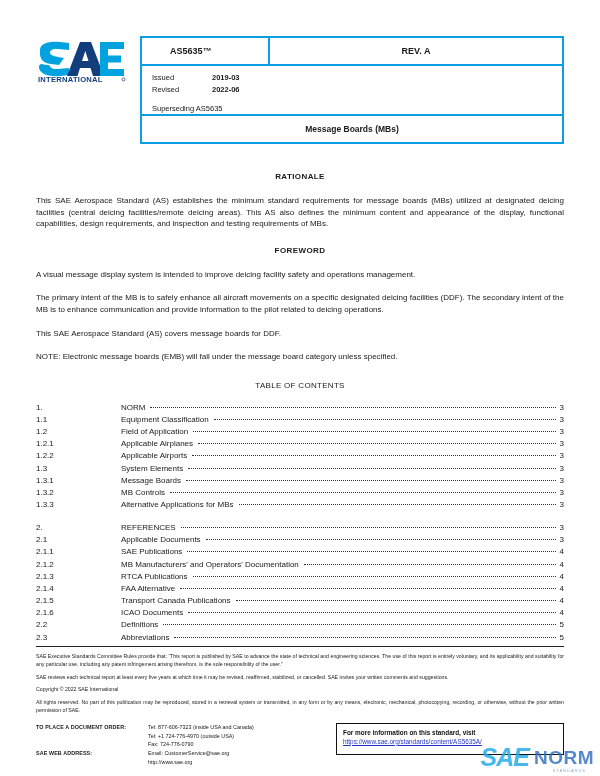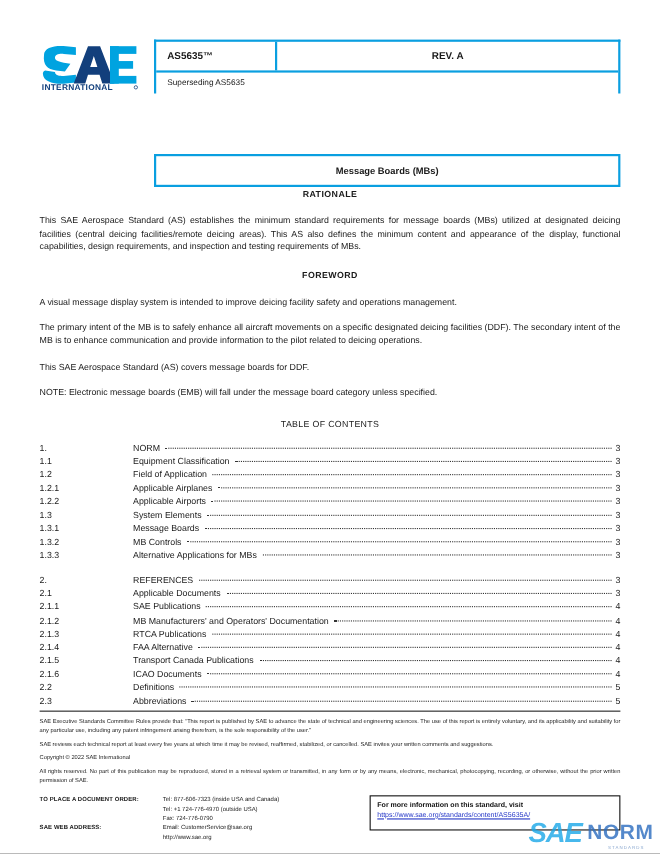--- a/index.html
+++ b/index.html
@@ -62,20 +62,21 @@
     flex: 1 1 auto;
     box-sizing: border-box;
     display: flex;
     flex-direction: column;
   }
   .num-row {
     display: flex;
     border-bottom: 2px solid #0a9fe0;
     min-height: 26px;
     align-items: center;
+    padding-left: 18px;
   }
   .doc-number {
     flex: 0 0 110px;
     box-sizing: border-box;
     padding: 4px 0 4px 10px;
     font-size: 9px;
     font-weight: bold;
     border-right: 2px solid #0a9fe0;
     align-self: stretch;
     display: flex;
@@ -97,21 +98,21 @@
   }
   .date-label { flex: 0 0 60px; }
   .date-value { font-weight: bold; }
   .superseding {
     padding: 4px 0 6px 10px;
     font-size: 7.5px;
   }
   .title-bar {
     position: absolute;
     left: 140px;
-    top: 140px;
+    top: 114px;
     width: 424px;
     box-sizing: border-box;
     border: 2px solid #0a9fe0;
     height: 30px;
     display: flex;
     align-items: center;
     justify-content: center;
     font-size: 8.5px;
     font-weight: bold;
   }
@@ -301,20 +302,30 @@
     </div>
 
     <div class="hdr-table">
       <div class="hdr-row">
 
 
         <div class="hdr-right">
           <div class="num-row">
             <div class="doc-number">AS5635™</div>
             <div class="doc-rev">REV. A</div>
+          </div>
+          <div class="dates">
+            <div class="date-line">
+              <span class="date-label">Issued</span>
+              <span class="date-value">2019-03</span>
+            </div>
+            <div class="date-line">
+              <span class="date-label">Revised</span>
+              <span class="date-value">2022-06</span>
+            </div>
           </div>
           <div class="superseding">Superseding AS5635</div>
         </div>
 
       </div>
     </div>
   </div>
 
   <div class="title-bar">
     <span>Message Boards (MBs)</span>

